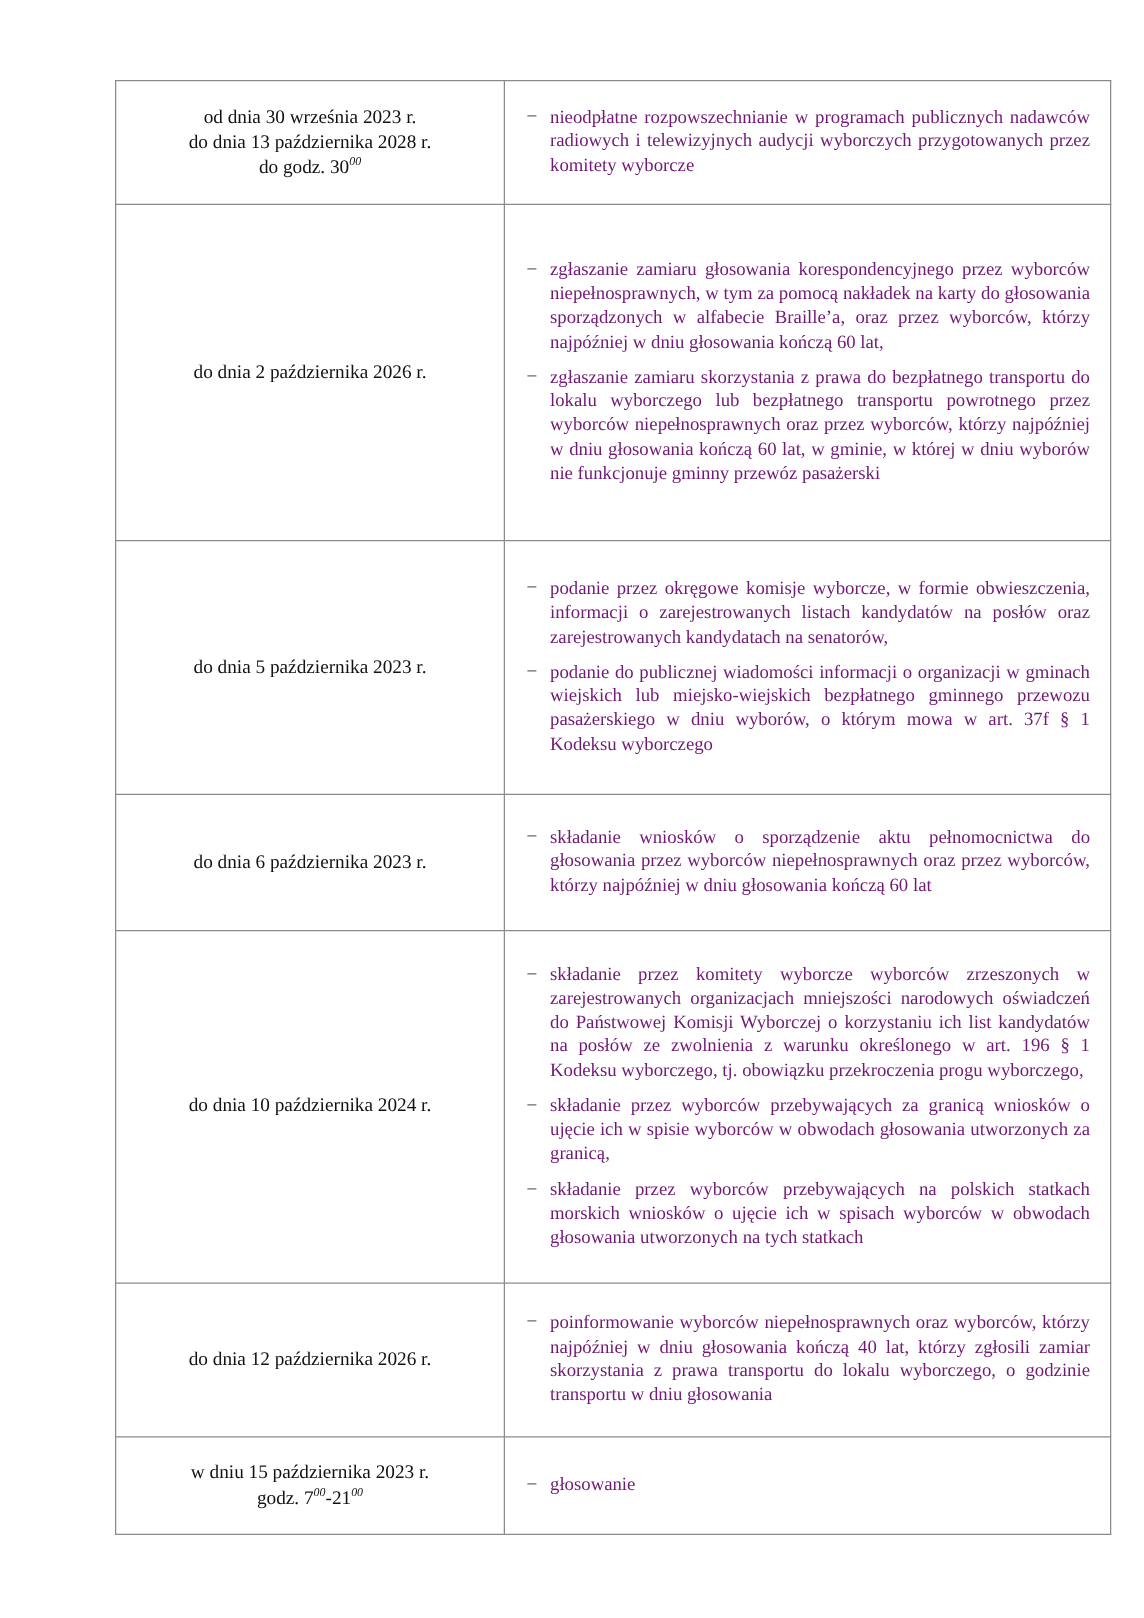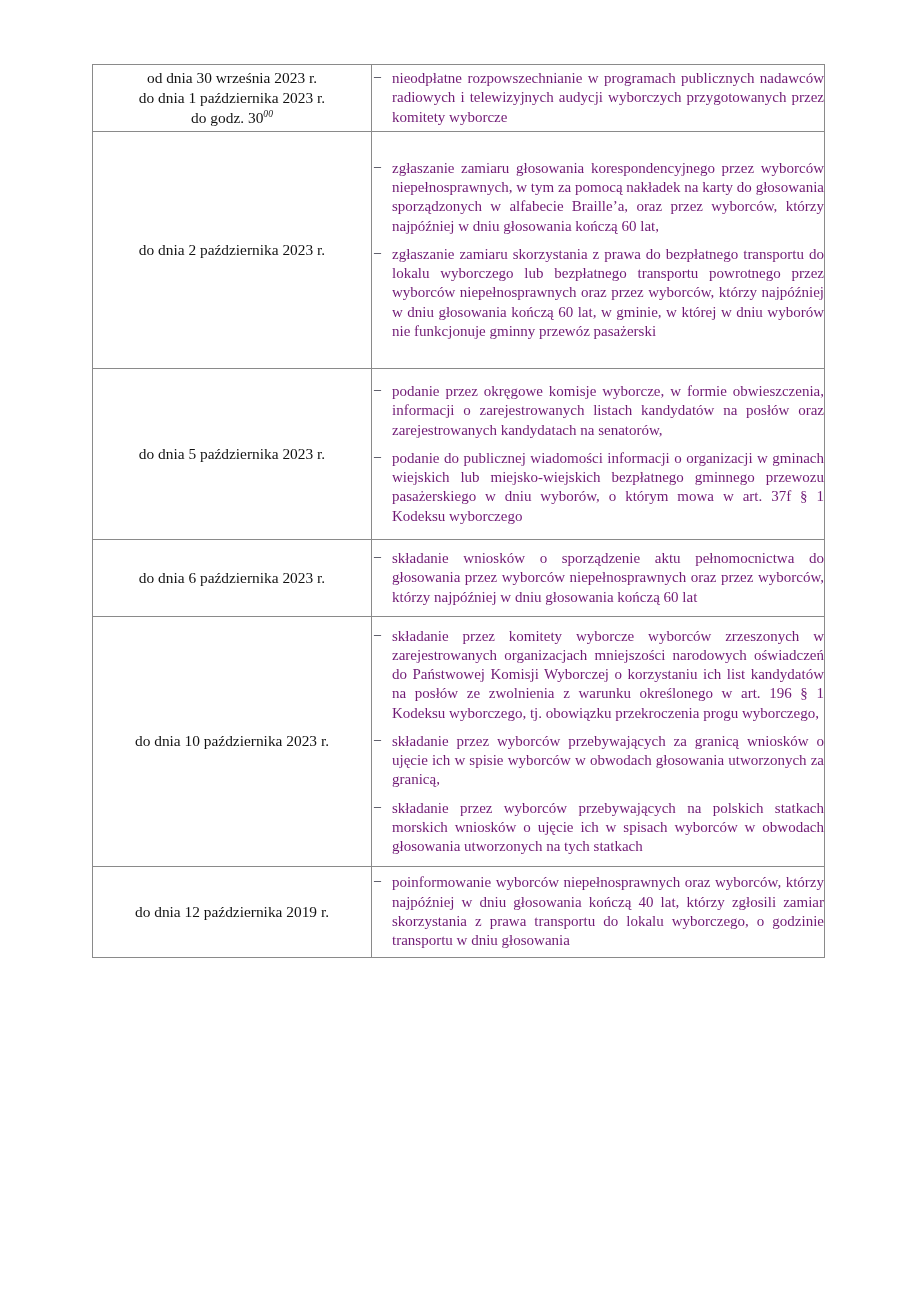--- a/index.html
+++ b/index.html
@@ -28,21 +28,21 @@
     position: absolute;
     left: 92px;
     top: 64px;
     width: 730px;
     border-collapse: collapse;
     table-layout: fixed;
   }
 
   table.calendar td {
     border: 1px solid #8a8a8a;
-    padding: 0;
+    padding: 16px;
     vertical-align: middle;
   }
 
   td.date-cell {
     width: 278px;
     text-align: center;
     font-size: 15.4px;
     line-height: 1.30;
     padding: 4px 8px 5px 8px;
     color: #121212;
@@ -104,33 +104,33 @@
 <body>
 
 <div class="page">
 
   <table class="calendar">
     <tbody>
 
       <tr>
         <td class="date-cell" style="height:66px;">
           <span class="date-line">od dnia 30 września 2023 r.</span>
-          <span class="date-line">do dnia 1 października 2023 r.</span>
+          <span class="date-line">do dnia 13 października 2028 r.</span>
           <span class="date-line"><span>do godz. 30</span><sup>00</sup></span>
         </td>
         <td class="tasks-cell">
           <ul class="tasks">
             <li class="just">nieodpłatne rozpowszechnianie w programach publicznych nadawców radiowych i telewizyjnych audycji wyborczych przygotowanych przez komitety wyborcze</li>
           </ul>
         </td>
       </tr>
 
       <tr>
         <td class="date-cell" style="height:236px;">
-          <span class="date-line">do dnia 2 października 2023 r.</span>
+          <span class="date-line">do dnia 2 października 2026 r.</span>
         </td>
         <td class="tasks-cell">
           <ul class="tasks">
             <li class="just">zgłaszanie zamiaru głosowania korespondencyjnego przez wyborców niepełnosprawnych, w tym za pomocą nakładek na karty do głosowania sporządzonych w alfabecie Braille’a, oraz przez wyborców, którzy najpóźniej w dniu głosowania kończą 60 lat,</li>
             <li class="just">zgłaszanie zamiaru skorzystania z prawa do bezpłatnego transportu do lokalu wyborczego lub bezpłatnego transportu powrotnego przez wyborców niepełnosprawnych oraz przez wyborców, którzy najpóźniej w dniu głosowania kończą 60 lat, w gminie, w której w dniu wyborów nie funkcjonuje gminny przewóz pasażerski</li>
           </ul>
         </td>
       </tr>
 
       <tr>
@@ -151,40 +151,51 @@
         </td>
         <td class="tasks-cell">
           <ul class="tasks">
             <li class="just">składanie wniosków o sporządzenie aktu pełnomocnictwa do głosowania przez wyborców niepełnosprawnych oraz przez wyborców, którzy najpóźniej w dniu głosowania kończą 60 lat</li>
           </ul>
         </td>
       </tr>
 
       <tr>
         <td class="date-cell" style="height:249px;">
-          <span class="date-line">do dnia 10 października 2023 r.</span>
+          <span class="date-line">do dnia 10 października 2024 r.</span>
         </td>
         <td class="tasks-cell">
           <ul class="tasks">
             <li class="just">składanie przez komitety wyborcze wyborców zrzeszonych w zarejestrowanych organizacjach mniejszości narodowych oświadczeń do Państwowej Komisji Wyborczej o korzystaniu ich list kandydatów na posłów ze zwolnienia z warunku określonego w art. 196 § 1 Kodeksu wyborczego, tj. obowiązku przekroczenia progu wyborczego,</li>
             <li class="just">składanie przez wyborców przebywających za granicą wniosków o ujęcie ich w spisie wyborców w obwodach głosowania utworzonych za granicą,</li>
             <li class="just">składanie przez wyborców przebywających na polskich statkach morskich wniosków o ujęcie ich w spisach wyborców w obwodach głosowania utworzonych na tych statkach</li>
           </ul>
         </td>
       </tr>
 
       <tr>
         <td class="date-cell" style="height:90px;">
-          <span class="date-line">do dnia 12 października 2019 r.</span>
+          <span class="date-line">do dnia 12 października 2026 r.</span>
         </td>
         <td class="tasks-cell">
           <ul class="tasks">
             <li class="just">poinformowanie wyborców niepełnosprawnych oraz wyborców, którzy najpóźniej w dniu głosowania kończą 40 lat, którzy zgłosili zamiar skorzystania z prawa transportu do lokalu wyborczego, o godzinie transportu w dniu głosowania</li>
           </ul>
         </td>
       </tr>
 
 
+      <tr>
+        <td class="date-cell" style="height:45px;">
+          <span class="date-line">w dniu 15 października 2023 r.</span>
+          <span class="date-line"><span>godz. 7</span><sup>00</sup><span>-21</span><sup>00</sup></span>
+        </td>
+        <td class="tasks-cell" style="vertical-align:middle;">
+          <ul class="tasks">
+            <li style="text-align:left;">głosowanie</li>
+          </ul>
+        </td>
+      </tr>
 
     </tbody>
   </table>
 
 </div>
 
 </body></html>

